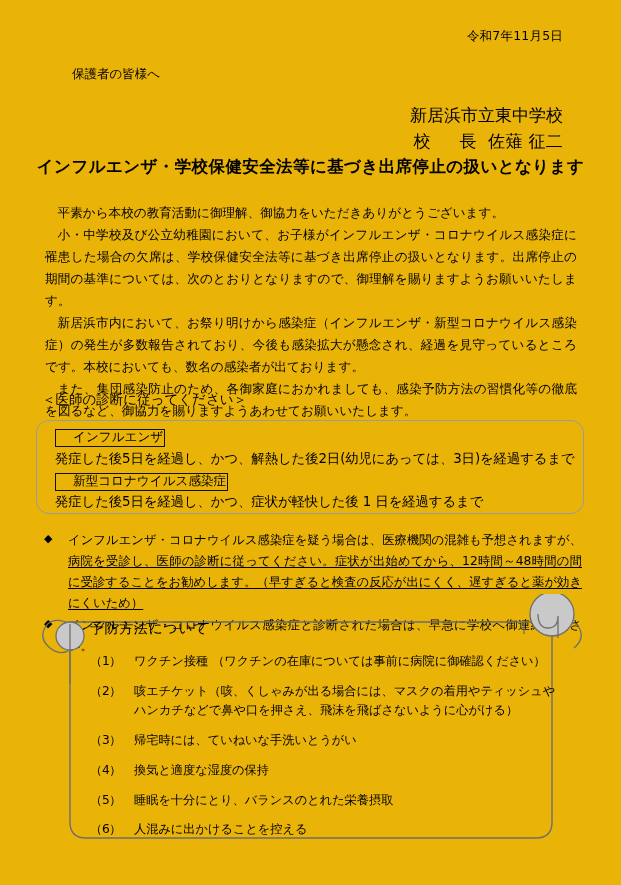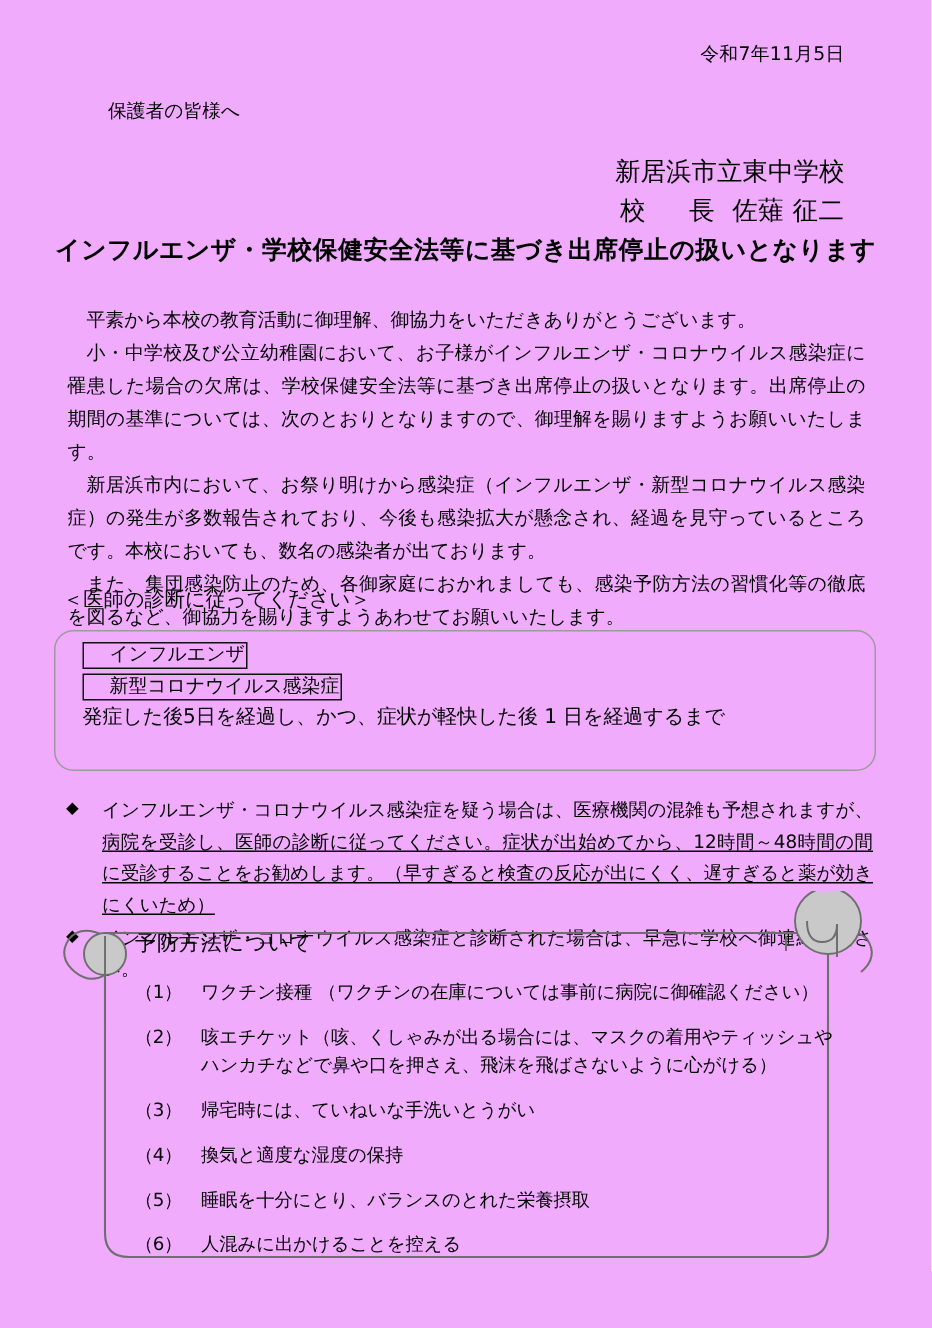--- a/index.html
+++ b/index.html
@@ -8,21 +8,21 @@
     background: #ffffff;
   }
   body {
     font-family: "DejaVu Sans", "Liberation Sans", sans-serif;
     color: #000000;
   }
   .page {
     position: relative;
     width: 621px;
     height: 885px;
-    background: #f0abfc;
+    background: #eab308;
     overflow: hidden;
     box-sizing: border-box;
   }
 
   
   .date-line {
     position: absolute;
     top: 28px;
     right: 58px;
     font-size: 12.5px;
@@ -212,20 +212,21 @@
     <p>小・中学校及び公立幼稚園において、お子様がインフルエンザ・コロナウイルス感染症に罹患した場合の欠席は、学校保健安全法等に基づき出席停止の扱いとなります。出席停止の期間の基準については、次のとおりとなりますので、御理解を賜りますようお願いいたします。</p>
     <p>新居浜市内において、お祭り明けから感染症（インフルエンザ・新型コロナウイルス感染症）の発生が多数報告されており、今後も感染拡大が懸念され、経過を見守っているところです。本校においても、数名の感染者が出ております。</p>
     <p>また、集団感染防止のため、各御家庭におかれましても、感染予防方法の習慣化等の徹底を図るなど、御協力を賜りますようあわせてお願いいたします。</p>
   </div>
 
   <div class="section-heading">＜医師の診断に従ってください＞</div>
 
   <div class="criteria-box">
     <div class="criteria-inner">
       <div><span class="disease-tag">インフルエンザ</span></div>
+      <div class="criteria-rule">発症した後5日を経過し、かつ、解熱した後2日(幼児にあっては、3日)を経過するまで</div>
       <div><span class="disease-tag">新型コロナウイルス感染症</span></div>
       <div class="criteria-rule">発症した後5日を経過し、かつ、症状が軽快した後 1 日を経過するまで</div>
     </div>
   </div>
 
   <div class="bullets">
 
     <div class="bullet-row">
       <span class="bullet-mark">◆</span>
       <span class="bullet-text"><span>インフルエンザ・コロナウイルス感染症を疑う場合は、医療機関の混雑も予想されますが、</span><span class="u">病院を受診し、医師の診断に従ってください。症状が出始めてから、12時間～48時間の間に受診することをお勧めします。（早すぎると検査の反応が出にくく、遅すぎると薬が効きにくいため）</span></span>

